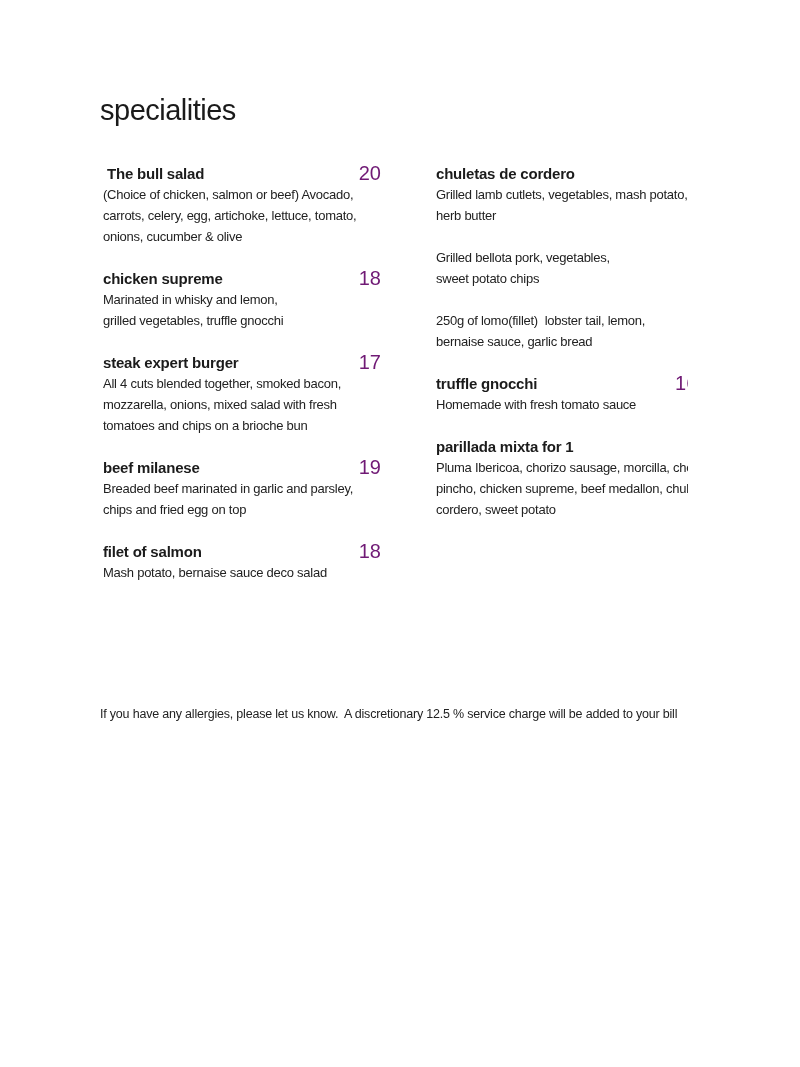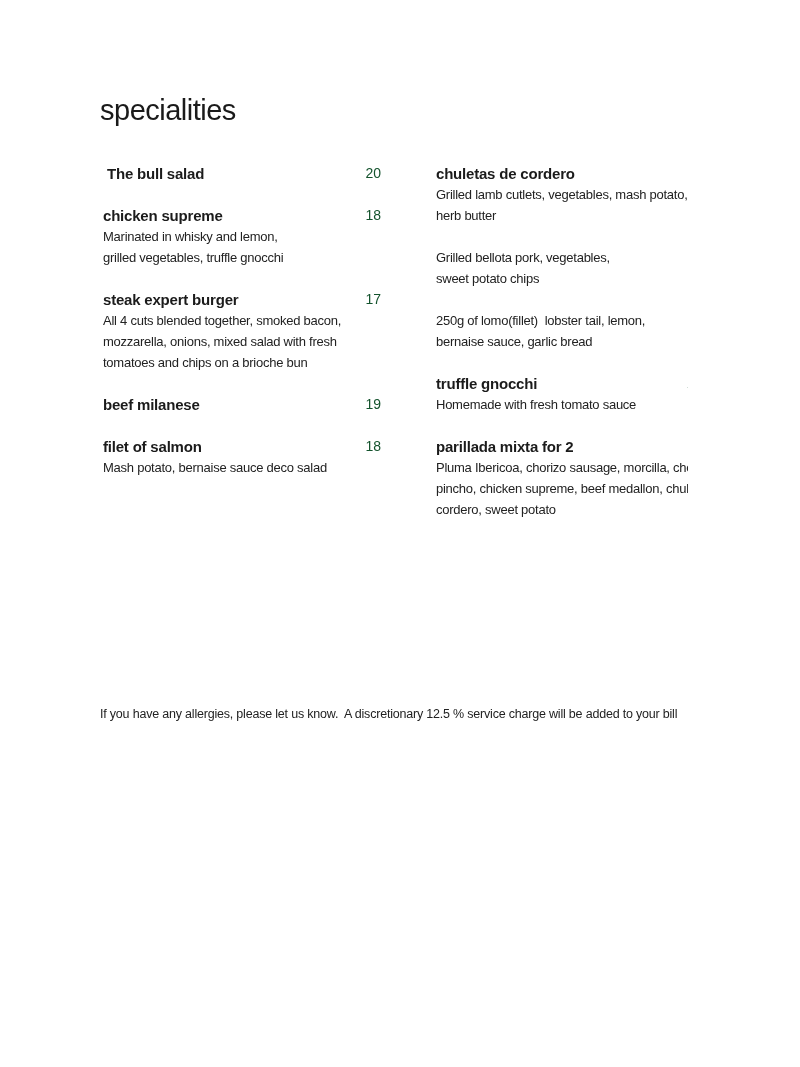--- a/index.html
+++ b/index.html
@@ -43,23 +43,23 @@
   }
   .item-name {
     font-size: 15px;
     font-weight: 700;
     letter-spacing: -0.2px;
     white-space: pre;
     color: #1b1b1b;
   }
   .item-price {
     margin-left: auto;
-    font-size: 14px;
+    font-size: 20px;
     font-weight: 400;
-    color: #14532d;
+    color: #701a75;
   }
   .item-desc {
     font-size: 13px;
     line-height: 21px;
     letter-spacing: -0.25px;
     white-space: pre;
     color: #222222;
   }
   .footer-note {
     position: absolute;
@@ -77,20 +77,23 @@
 <div class="page">
   <h1 class="page-title">specialities</h1>
 
   <div class="columns">
     <div class="col">
   <div class="item">
     <div class="item-head">
       <span class="item-name"> The bull salad</span>
       <span class="item-price">20</span>
     </div>
+    <div class="item-desc">(Choice of chicken, salmon or beef) Avocado,
+carrots, celery, egg, artichoke, lettuce, tomato,
+onions, cucumber &amp; olive</div>
   </div>
 
   <div class="item">
     <div class="item-head">
       <span class="item-name">chicken supreme</span>
       <span class="item-price">18</span>
     </div>
     <div class="item-desc">Marinated in whisky and lemon,
 grilled vegetables, truffle gnocchi</div>
   </div>
@@ -103,20 +106,22 @@
     <div class="item-desc">All 4 cuts blended together, smoked bacon,
 mozzarella, onions, mixed salad with fresh
 tomatoes and chips on a brioche bun</div>
   </div>
 
   <div class="item">
     <div class="item-head">
       <span class="item-name">beef milanese</span>
       <span class="item-price">19</span>
     </div>
+    <div class="item-desc">Breaded beef marinated in garlic and parsley,
+chips and fried egg on top</div>
   </div>
 
   <div class="item">
     <div class="item-head">
       <span class="item-name">filet of salmon</span>
       <span class="item-price">18</span>
     </div>
     <div class="item-desc">Mash potato, bernaise sauce deco salad</div>
   </div>
 </div>
@@ -143,21 +148,21 @@
   <div class="item">
     <div class="item-head">
       <span class="item-name">truffle gnocchi</span>
       <span class="item-price">16.5</span>
     </div>
     <div class="item-desc">Homemade with fresh tomato sauce</div>
   </div>
 
   <div class="item">
     <div class="item-head">
-      <span class="item-name">parillada mixta for 2</span>
+      <span class="item-name">parillada mixta for 1</span>
       <span class="item-price">67</span>
     </div>
     <div class="item-desc">Pluma Ibericoa, chorizo sausage, morcilla, chorizo
 pincho, chicken supreme, beef medallon, chuletas de
 cordero, sweet potato</div>
   </div>
 </div>
   </div>
 
   <p class="footer-note">If you have any allergies, please let us know.  A discretionary 12.5 % service charge will be added to your bill</p>

